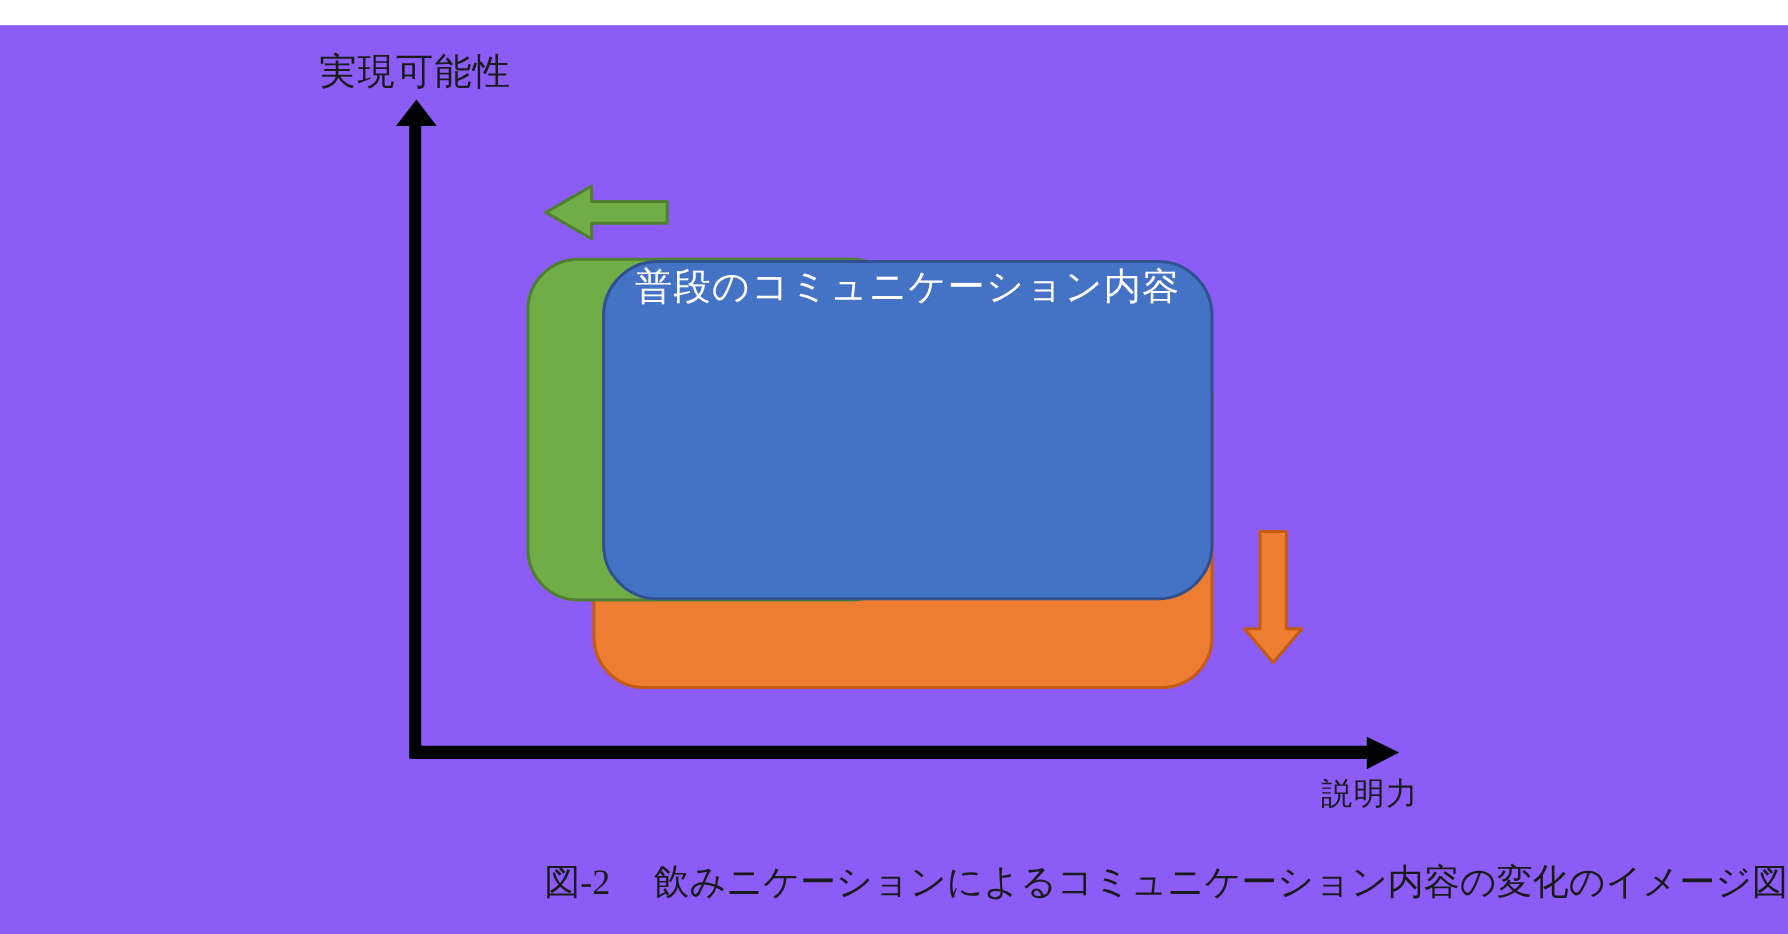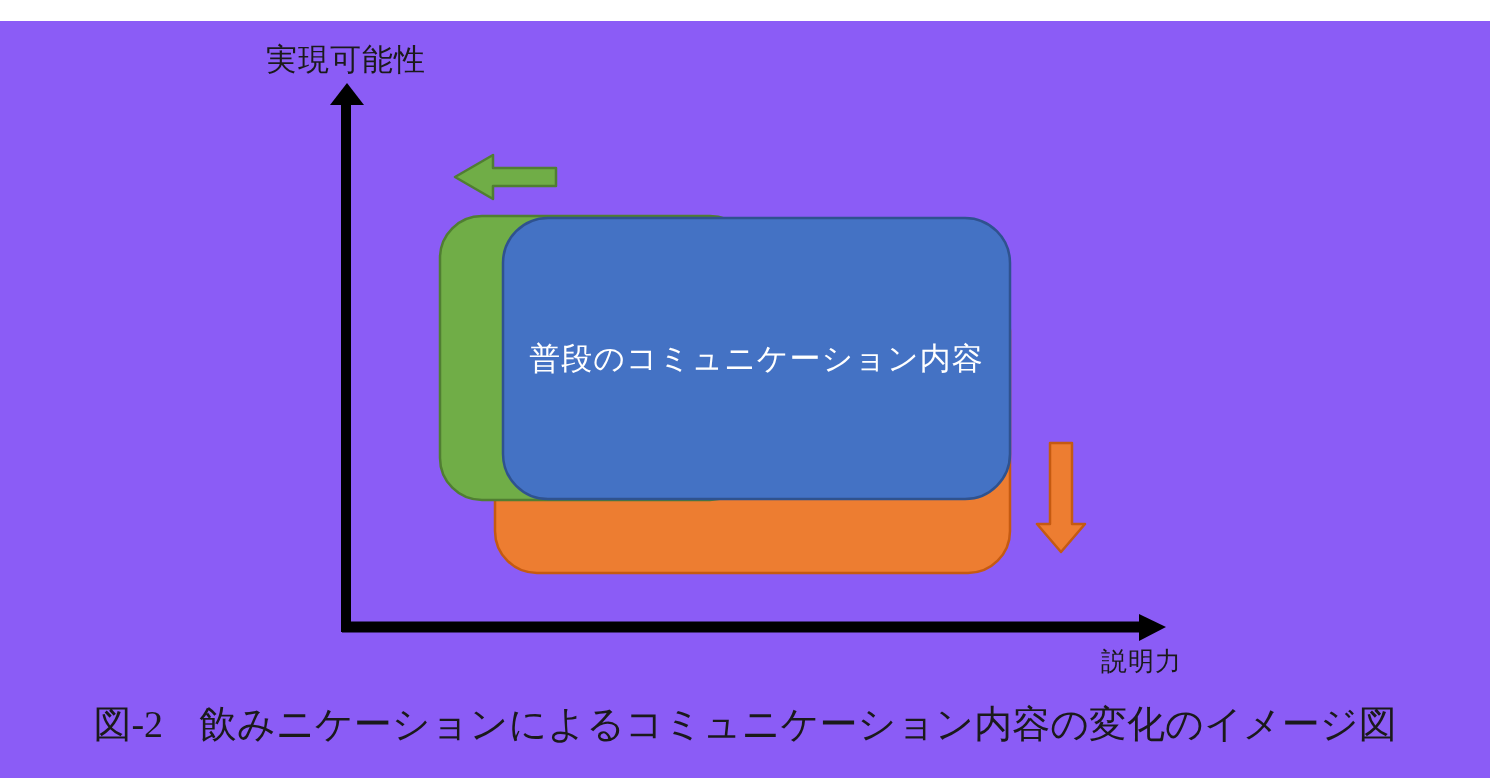--- a/index.html
+++ b/index.html
@@ -40,38 +40,37 @@
     letter-spacing: 1px;
     white-space: nowrap;
   }
   .box-label-wrap {
     position: absolute;
     left: 503px;
     top: 197px;
     width: 507px;
     height: 281px;
     display: flex;
-    align-items: center;
     justify-content: center;
     pointer-events: none;
   }
   .box-label-wrap span {
     color: #ffffff;
     font-size: 31px;
     letter-spacing: 1px;
     white-space: nowrap;
   }
   .caption {
     position: absolute;
     left: 0;
-    top: 678px;
+    top: 694px;
     width: 1490px;
-    text-align: center;
+    text-align: right;
     font-family: "Liberation Serif", "DejaVu Serif", serif;
-    font-size: 38px;
+    font-size: 30px;
     white-space: nowrap;
   }
   .caption .cap-gap {
     display: inline-block;
     width: 36px;
   }
 </style>
 </head>
 <body>
 

